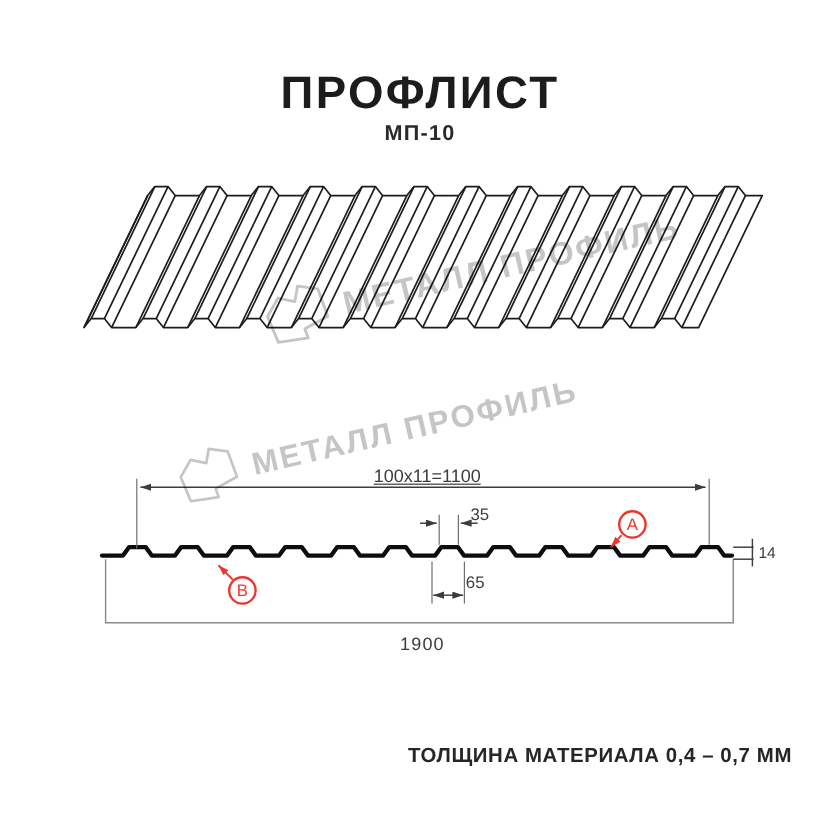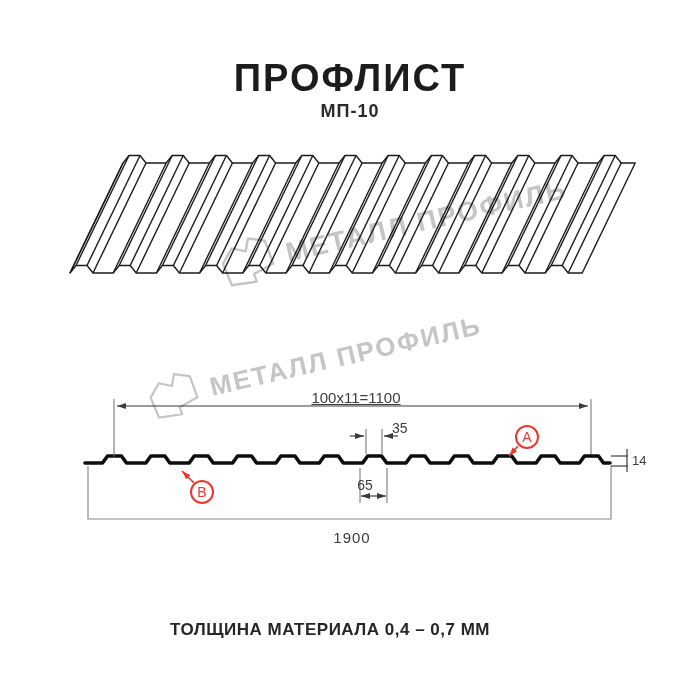--- a/index.html
+++ b/index.html
@@ -36,21 +36,21 @@
   }
   .center { transform:translateX(-50%); }
 
   .side-badge {
     position:absolute; width:24px; height:24px; border:2px solid var(--red,#ec372e);
     border-radius:50%; color:var(--red,#ec372e); font-size:14px; line-height:20px;
     text-align:center; transform:translate(-50%,-50%); background:transparent;
   }
 
   .caption {
-    position:absolute; left:0; top:620px; width:660px; text-align:center;
+    position:absolute; left:0; top:620px; width:660px; text-align:right;
     font-size:17px; font-weight:bold; letter-spacing:0.5px; color:#262626;
   }
 </style>
 </head>
 <body>
 
 <div id="stage">
 
   <svg id="art" viewBox="0 0 700 700" xmlns="http://www.w3.org/2000/svg">
     <defs>
@@ -159,21 +159,21 @@
       <polygon points="6,22 18,9 31,15 36,3 52,9 55,33 34,39 35,47 10,45" fill="none" stroke="#c5c5c5" stroke-width="2.4" stroke-linejoin="round"></polygon>
     </svg>
     <span class="wm-text">МЕТАЛЛ ПРОФИЛЬ</span>
   </div>
 
   <div class="page-title">ПРОФЛИСТ</div>
   <div class="page-subtitle">МП-10</div>
 
   <span class="dim-label center" style="left:356px; top:389px; font-size:15px;text-decoration:underline;">100x11=1100</span>
   <span class="dim-label" style="left:392px; top:420px;">35</span>
-  <span class="dim-label center" style="left:365px; top:477px;">65</span>
+  <span class="dim-label center" style="left:396px; top:477px;">65</span>
   <span class="dim-label" style="left:632px; top:453px; font-size:13px;">14</span>
   <span class="dim-label center" style="left:352px; top:529px; font-size:15px; letter-spacing:1px;">1900</span>
 
   <div class="side-badge" style="left: 527px; top: 437px; border-color: rgb(236, 55, 46); color: rgb(236, 55, 46);">A</div>
   <div class="side-badge" style="left: 202px; top: 492px; border-color: rgb(236, 55, 46); color: rgb(236, 55, 46);">B</div>
 
   <div class="caption">ТОЛЩИНА МАТЕРИАЛА 0,4 – 0,7 ММ</div>
 
 </div>
 

